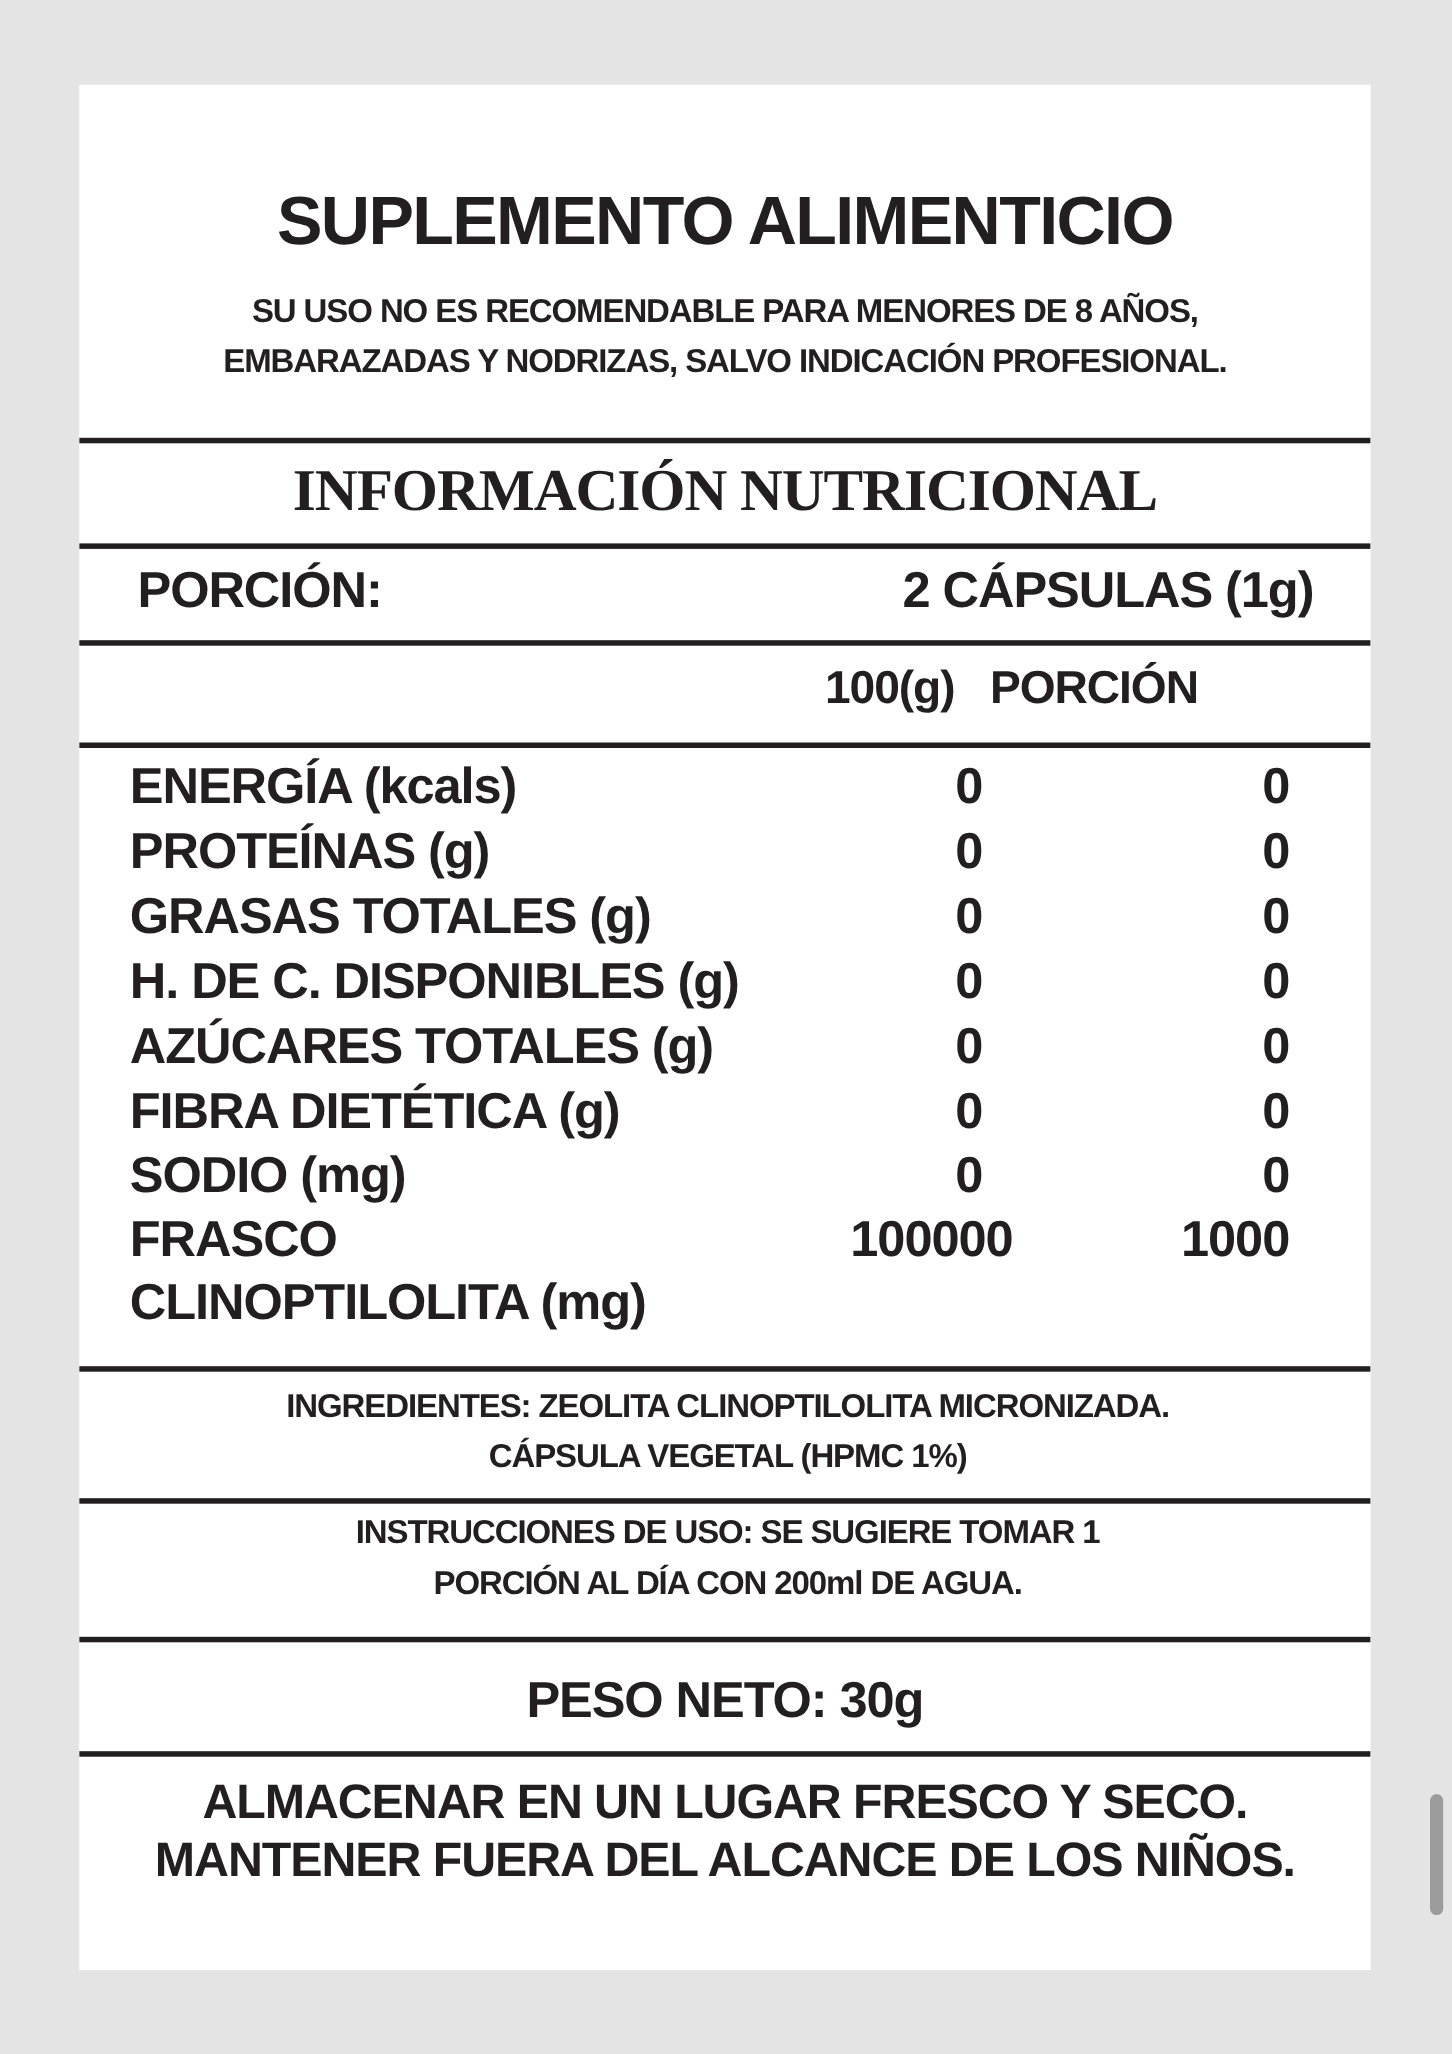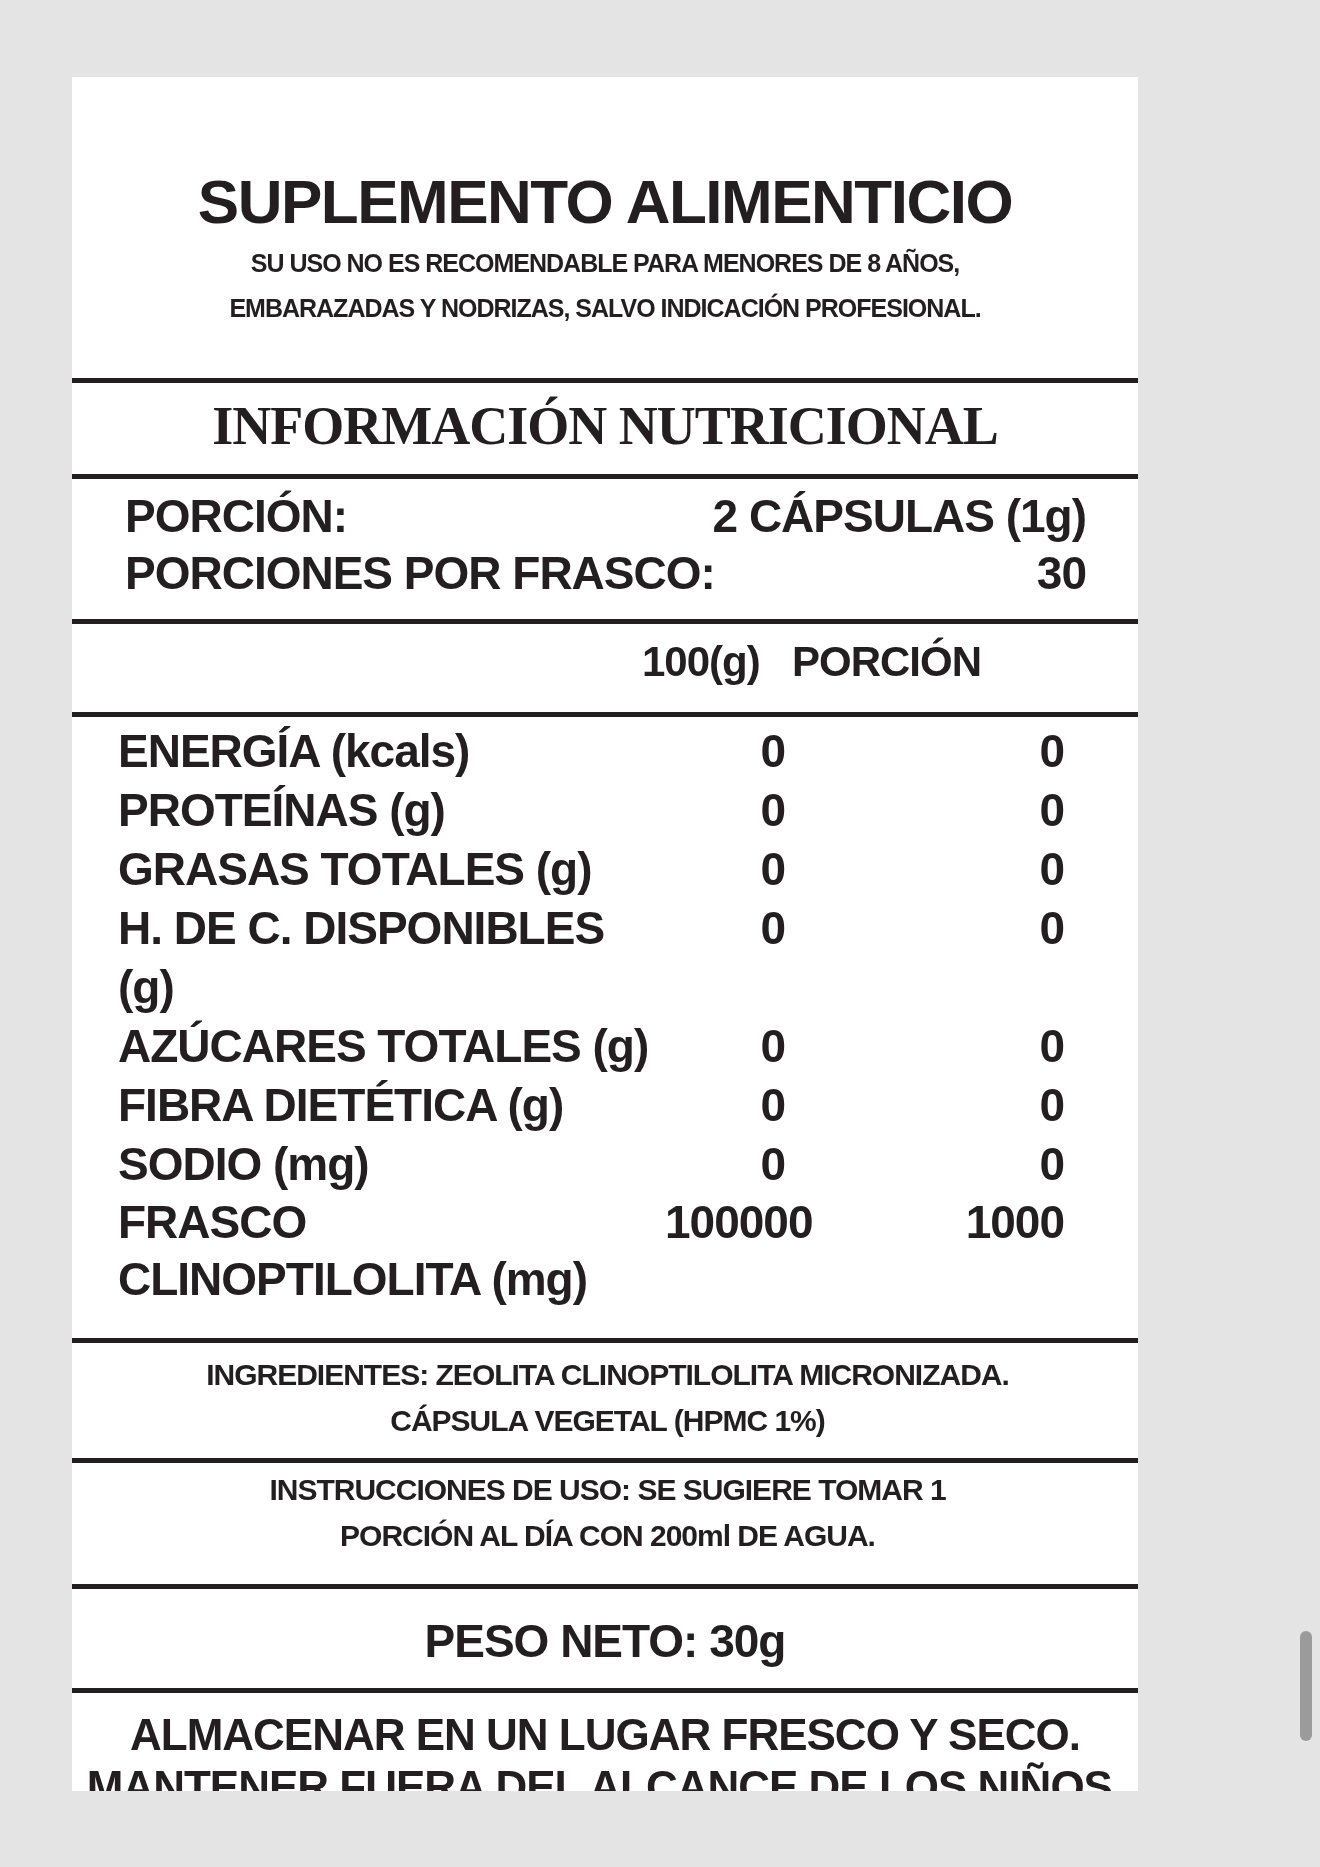--- a/index.html
+++ b/index.html
@@ -7,40 +7,40 @@
     width: 1320px; height: 1867px;
     font-family: "Liberation Sans", "DejaVu Sans", sans-serif;
     background: #e3e4e3;
     overflow: hidden;
   }
   .viewport { position: relative; width: 1320px; height: 1867px; background: #e3e4e3; }
 
   .label-panel {
     position: absolute;
     left: 72px; top: 77px;
-    width: 1066px; height: 1714px;
+    width: 1174px; height: 1714px;
     background: #ffffff;
     color: #231f20;
     font-weight: bold;
     overflow: hidden;
   }
 
   .rule { height: 5px; background: #231f20; width: 100%; }
 
   .title {
     margin-top: 94px;
     text-align: center;
     font-size: 62px;
     line-height: 1;
     letter-spacing: -1.5px;
   }
   .subtitle {
-    margin-top: 8px;
-    text-align: center;
-    font-size: 25px;
+    margin-top: 28px;
+    text-align: center;
+    font-size: 30px;
     line-height: 45px;
     letter-spacing: -1px;
     padding: 0 40px;
   }
   .rule-1 { margin-top: 47px; }
 
   .info-header {
     margin-top: 11px;
     text-align: center;
     font-size: 54px;
@@ -143,24 +143,20 @@
 
     <div class="info-header">INFORMACIÓN NUTRICIONAL</div>
 
     <div class="rule rule-2"></div>
 
     <div class="serving-block">
       <div class="serving-row">
         <span>PORCIÓN:</span>
         <span>2 CÁPSULAS (1g)</span>
       </div>
-      <div class="serving-row">
-        <span>PORCIONES POR FRASCO:</span>
-        <span>30</span>
-      </div>
     </div>
 
     <div class="rule rule-3"></div>
 
     <div class="col-header-row">
       <span></span>
       <span class="col">100(g)</span>
       <span class="col">PORCIÓN</span>
     </div>
 

